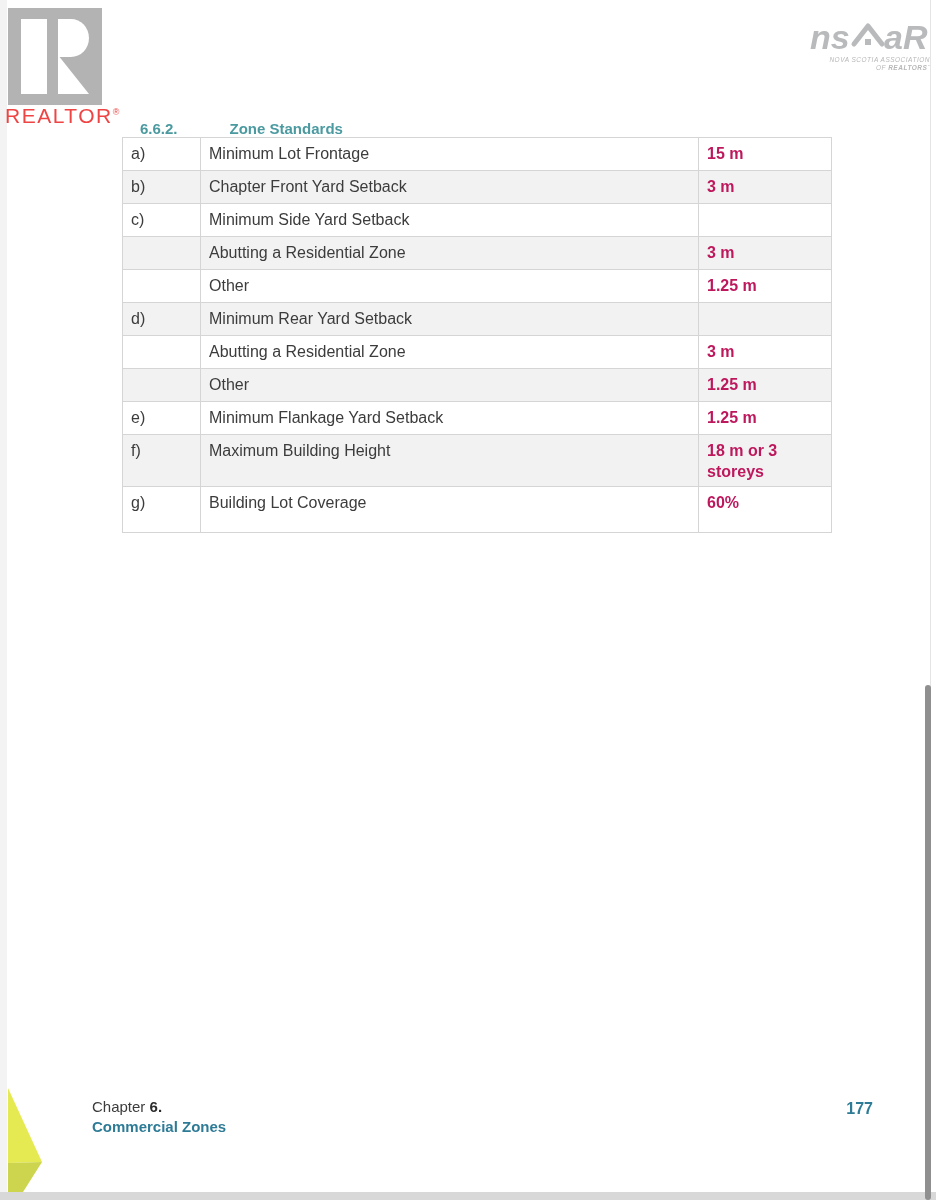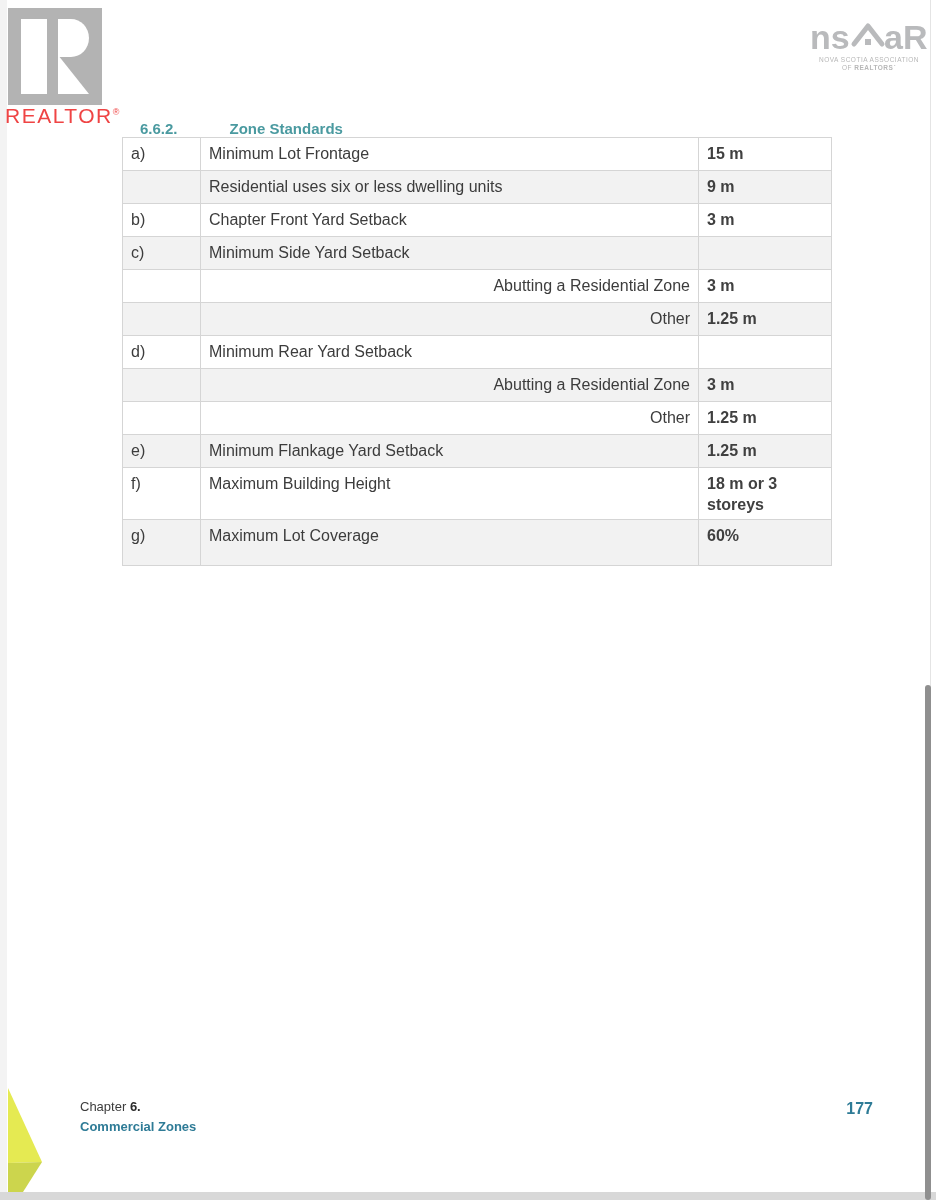--- a/index.html
+++ b/index.html
@@ -34,21 +34,21 @@
   
   .realtor-logo { position:absolute; left:5px; top:8px; width:110px; }
   .realtor-box { display:block; }
   .realtor-word {
     font-size:21px; color:#ef4444; letter-spacing:1.5px;
     margin-top:-1px; white-space:nowrap;
   }
   .realtor-word sup { font-size:9px; }
 
   
-  .nsar-logo { position:absolute; left:808px; top:16px; width:122px; text-align:center; }
+  .nsar-logo { position:absolute; left:808px; top:16px; width:122px; text-align:right;font-style:italic; }
   .nsar-main { display:block; margin:0 auto; }
   .nsar-sub { color:#b7b7b7; font-size:6.5px; letter-spacing:0.5px; line-height:8px; }
   .nsar-sub .bolder { font-weight:bold; }
 
   
   .section-heading {
     position:absolute; left:140px; top:120px;
     font-size:15px; color:#4a9aa0;font-weight:bold;
   }
   .section-heading .sec-num { margin-right:52px; }
@@ -65,27 +65,27 @@
     vertical-align:top;
     line-height:21px;
     overflow:hidden;
   }
   table.zone-table tr { height:33px; }
   table.zone-table tr.row-tall-1 { height:52px; }
   table.zone-table tr.row-tall-2 { height:46px; }
   table.zone-table tr:nth-child(even) td { background:#f2f2f2; }
   td.cell-letter { width:78px; }
   td.cell-label  { width:498px; }
-  td.cell-value  { width:133px; font-weight:bold; color:#404040; padding-left:13px; }
-  td.cell-label.center { text-align:right;margin-left:32px; }
+  td.cell-value  { width:133px; font-weight:bold; color:#be185d; padding-left:13px; }
+  td.cell-label.center { text-align:left;margin-left:32px; }
 
   
   .footer-chapter {
-    position:absolute; left:80px; top:1097px;
-    font-size:13px; color:#3c3c3c; line-height:20px;
+    position:absolute; left:92px; top:1097px;
+    font-size:15px; color:#3c3c3c; line-height:20px;
   }
   .footer-chapter .chapter-num { font-weight:bold; color:#2b2b2b; }
   .footer-chapter .chapter-title { font-weight:bold; color:#2e7b96;text-align:right; }
   .footer-page-number {
     position:absolute; left:793px; top:1100px; width:80px;
     text-align:right; font-size:16px; font-weight:bold; color:#2e7b96;
   }
 
   .corner-arrow { position:absolute; left:0px; top:1086px; }
 </style>
@@ -127,25 +127,20 @@
 
   <div class="zone-table-wrap">
     <table class="zone-table">
       <tbody id="zone-tbody">
           <tr>
             <td class="cell-letter">a)</td>
             <td class="cell-label">Minimum Lot Frontage</td>
             <td class="cell-value">15 m</td>
           </tr>
           <tr>
-            <td class="cell-letter"></td>
-            <td class="cell-label">Residential uses six or less dwelling units</td>
-            <td class="cell-value">9 m</td>
-          </tr>
-          <tr>
             <td class="cell-letter">b)</td>
             <td class="cell-label">Chapter Front Yard Setback</td>
             <td class="cell-value">3 m</td>
           </tr>
           <tr>
             <td class="cell-letter">c)</td>
             <td class="cell-label">Minimum Side Yard Setback</td>
             <td class="cell-value"></td>
           </tr>
           <tr>
@@ -178,21 +173,21 @@
             <td class="cell-label">Minimum Flankage Yard Setback</td>
             <td class="cell-value">1.25 m</td>
           </tr>
           <tr class="row-tall-1">
             <td class="cell-letter">f)</td>
             <td class="cell-label">Maximum Building Height</td>
             <td class="cell-value">18 m or 3 storeys</td>
           </tr>
           <tr class="row-tall-2">
             <td class="cell-letter">g)</td>
-            <td class="cell-label">Maximum Lot Coverage</td>
+            <td class="cell-label">Building Lot Coverage</td>
             <td class="cell-value">60%</td>
           </tr>
         </tbody>
     </table>
   </div>
 
   <div class="footer-chapter">
     <div><span>Chapter </span><span class="chapter-num">6.</span></div>
     <div class="chapter-title">Commercial Zones</div>
   </div>

